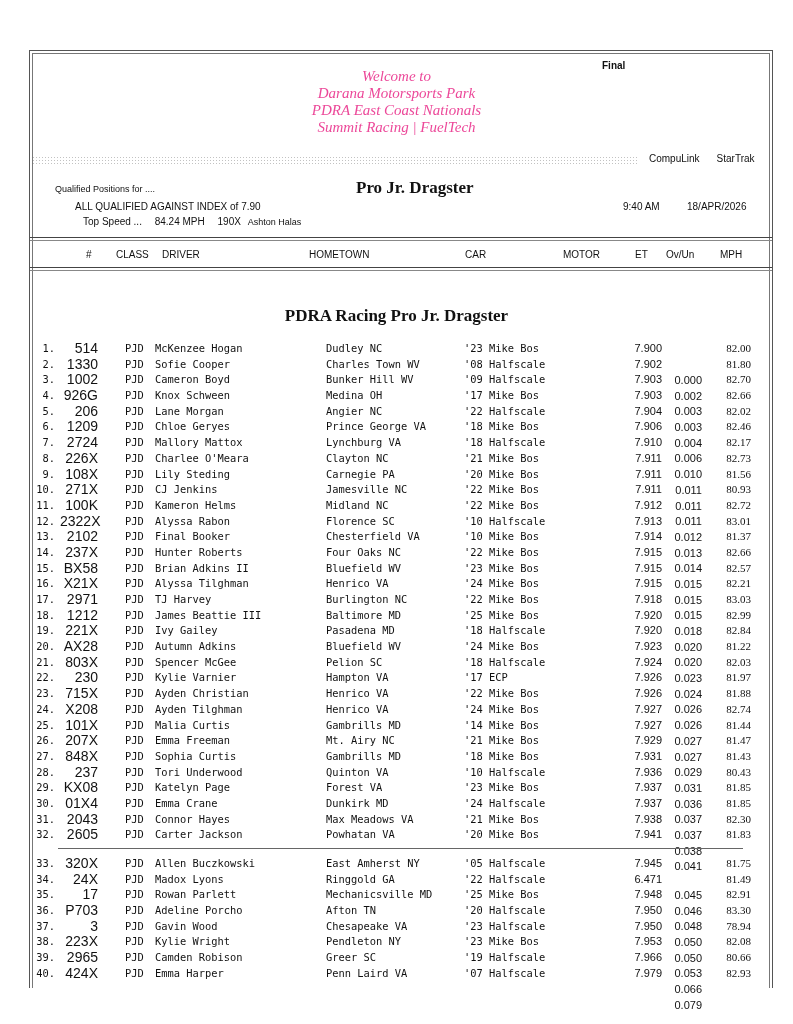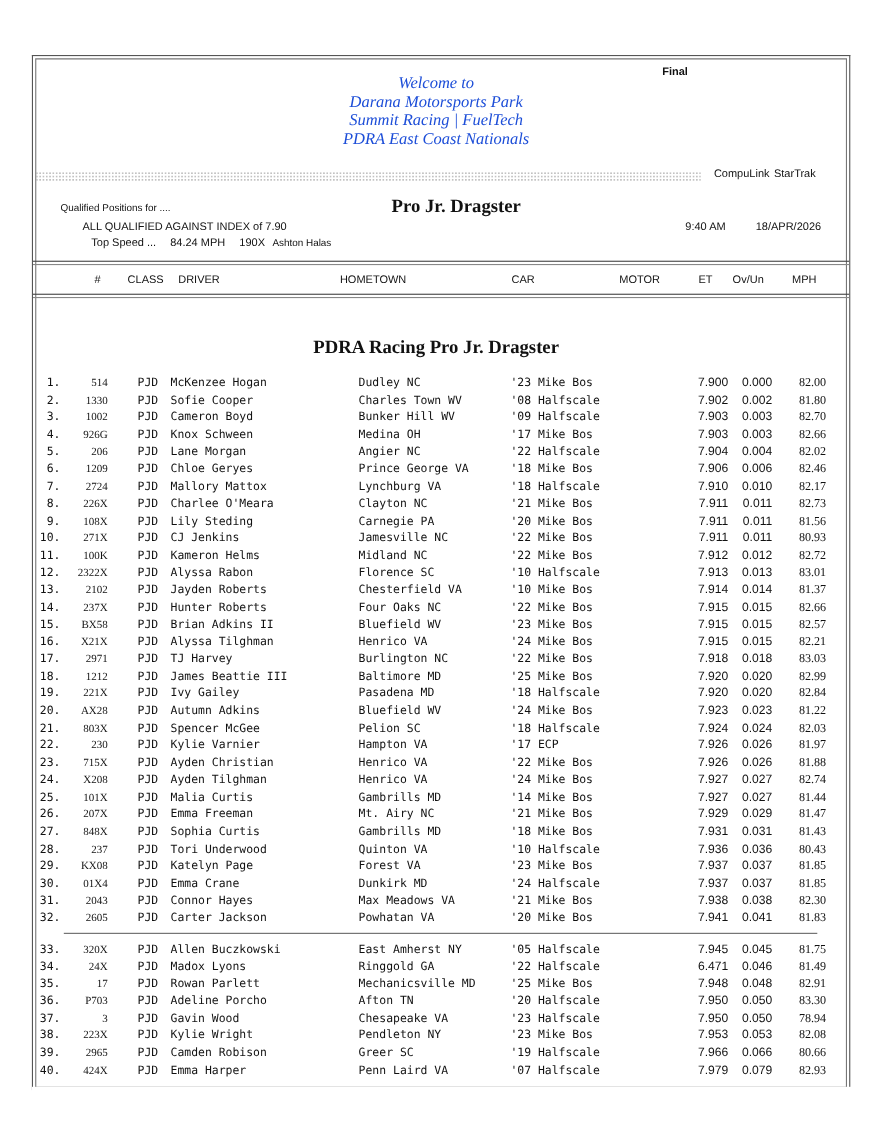--- a/index.html
+++ b/index.html
@@ -6,71 +6,71 @@
   body { width: 793px; height: 1024px; position: relative; overflow: hidden; color: #111; }
   .frame {
     position: absolute; left: 29px; top: 50px; width: 742px; height: 940px;
     border: 1px solid #555; box-shadow: inset 0 0 0 2px #fff, inset 0 0 0 3px #777;
     border-bottom: none;
   }
   .frame-bottom-cut { position:absolute; left:29px; top:988px; width:745px; height:40px; background:#fff; }
   .final { position:absolute; left:602px; top:60px; font: bold 10px "Liberation Sans", sans-serif; }
   .welcome {
     position:absolute; left:0; width:793px; top:68px; text-align:center;
-    font: italic 15px/17px "Liberation Serif", serif; color:#1d4ed8;
+    font: italic 15px/17px "Liberation Serif", serif; color:#ec4899;
   }
   .welcome div { white-space: nowrap; }
   .dotband {
     position:absolute; left:32px; top:156px; width:605px; height:9px;
     background-image: radial-gradient(#bbb 0.6px, transparent 0.8px);
     background-size: 3px 3px; opacity: .9;
   }
   .brand { position:absolute; left:649px; top:153px; font: 10px "Liberation Sans", sans-serif; }
-  .brand span + span { margin-left: 4px; }
+  .brand span + span { margin-left: 17px; }
   .qual-for { position:absolute; left:55px; top:184px; font: 9px "Liberation Sans", sans-serif; text-align: right; }
   .class-title { position:absolute; left:356px; top:178px; font: bold 17px "Liberation Serif", serif; }
   .index-line { position:absolute; left:75px; top:201px; font: 10px "Liberation Sans", sans-serif; }
   .topspeed { position:absolute; left:83px; top:216px; font: 10px "Liberation Sans", sans-serif; }
   .topspeed span { margin-right: 10px; }
   .time { position:absolute; left:623px; top:201px; font: 10px "Liberation Sans", sans-serif; }
   .date { position:absolute; left:687px; top:201px; font: 10px "Liberation Sans", sans-serif; }
   .rule { position:absolute; left:30px; width:742px; height:2px; border-top:1px solid #444; border-bottom:1px solid #888; }
   .colhead { position:absolute; top:249px; font: 10px "Liberation Sans", sans-serif; }
   .section-title {
     position:absolute; left:0; width:793px; top:306px; text-align:center;
     font: bold 17px "Liberation Serif", serif;
   }
   .rows { position:absolute; left:0; top:341px; width:793px; }
   .row { position:relative; height:15.7px; font: 10px/15.7px "DejaVu Sans Mono", monospace; font-size:10.4px; }
   .row span { position:absolute; white-space:nowrap; }
   .c-pos  { left:35px; width:20px; text-align:right; }
-  .c-num  { left:60px; width:38px; text-align:right; font-family:Liberation Serif, serif; font-size:10px; }
+  .c-num  { left:60px; width:38px; text-align:right; font-family:Liberation Sans, sans-serif; font-size:14px; }
   .c-cls  { left:125px; }
   .c-drv  { left:155px; }
   .c-home { left:326px; }
   .c-car  { left:464px; }
   .c-et   { left:627px; width:35px; text-align:right; font-family:"Liberation Sans", sans-serif; font-size:11px; }
-  .c-ov   { left:668px; width:34px; text-align:right; font-family:"Liberation Sans", sans-serif; font-size:11px; }
+  .c-ov   { left:668px; width:34px; text-align:right; font-family:"Liberation Sans", sans-serif; font-size:11px;margin-top:32px; }
   .c-mph  { left:715px; width:36px; text-align:right; font-family:Liberation Serif, serif; font-size:11px; }
   .group-gap { height:13px; position:relative; }
   .group-rule { position:absolute; left:58px; top:5px; width:685px; border-top:1px solid #666; }
 </style>
 </head>
 <body>
 
 <div class="frame"></div>
 <div class="frame-bottom-cut"></div>
 
 <div class="final">Final</div>
 
 <div class="welcome">
   <div>Welcome to</div>
   <div>Darana Motorsports Park</div>
+  <div>PDRA East Coast Nationals</div>
   <div>Summit Racing | FuelTech</div>
-  <div>PDRA East Coast Nationals</div>
 </div>
 
 <div class="dotband"></div>
 <div class="brand">
   <span>CompuLink</span><span>StarTrak</span>
 </div>
 
 <div class="qual-for">Qualified Positions for ....</div>
 <div class="class-title">Pro Jr. Dragster</div>
 <div class="index-line">ALL QUALIFIED AGAINST INDEX of  7.90</div>
@@ -227,21 +227,21 @@
       <span class="c-home">Florence  SC</span>
       <span class="c-car">'10 Halfscale</span>
       <span class="c-et">7.913</span>
       <span class="c-ov">0.013</span>
       <span class="c-mph">83.01</span>
     </div>
     <div class="row">
       <span class="c-pos">13.</span>
       <span class="c-num">2102</span>
       <span class="c-cls">PJD</span>
-      <span class="c-drv">Jayden Roberts</span>
+      <span class="c-drv">Final Booker</span>
       <span class="c-home">Chesterfield  VA</span>
       <span class="c-car">'10 Mike Bos</span>
       <span class="c-et">7.914</span>
       <span class="c-ov">0.014</span>
       <span class="c-mph">81.37</span>
     </div>
     <div class="row">
       <span class="c-pos">14.</span>
       <span class="c-num">237X</span>
       <span class="c-cls">PJD</span>

